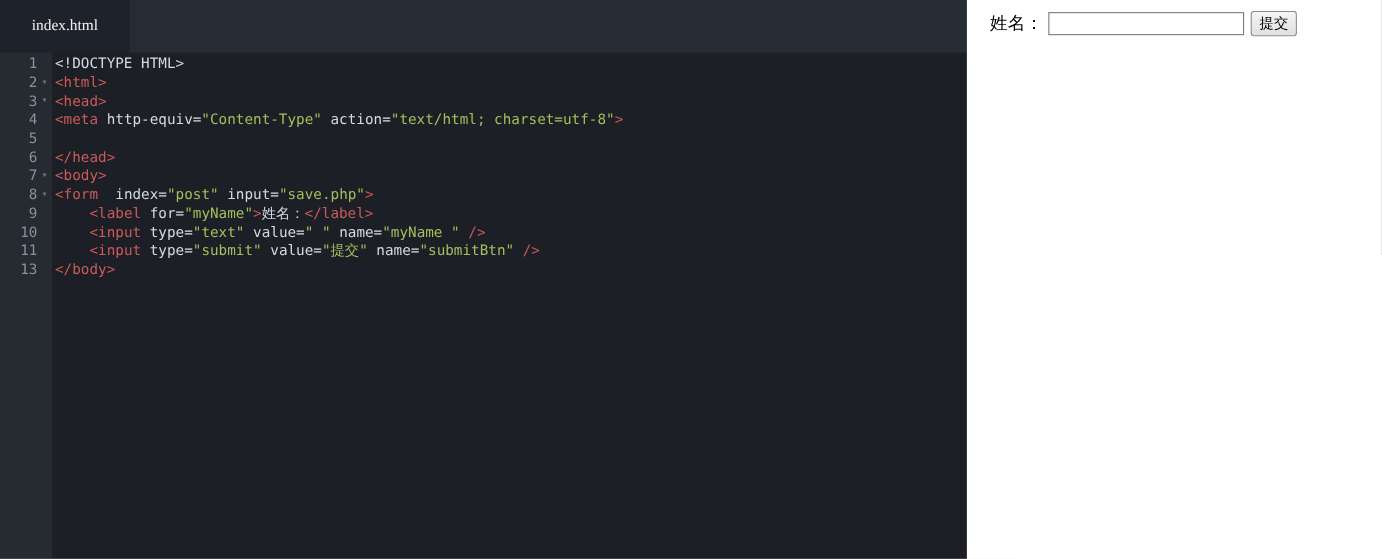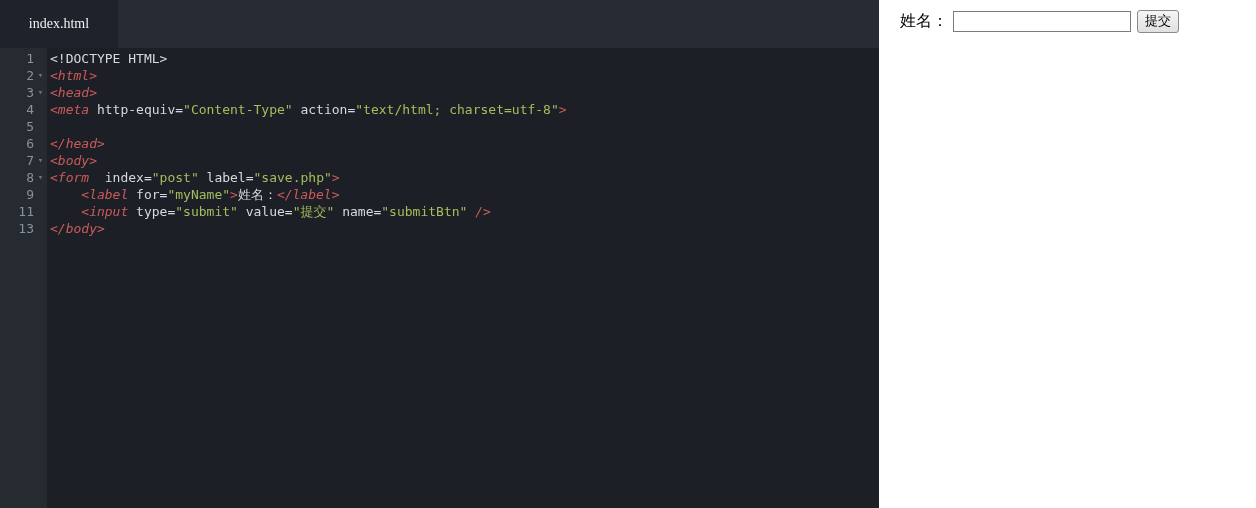--- a/index.html
+++ b/index.html
@@ -15,21 +15,21 @@
   
   .editor-pane{width:968px;height:508px;background:var(--editor-bg);display:flex;flex-direction:column;}
   .tabbar{height:48px;background:var(--tabbar-bg);display:flex;flex-shrink:0;}
   .tab{width:118px;height:48px;background:var(--active-tab-bg);display:flex;align-items:center;justify-content:center;cursor:default;}
   .tab-title{color:#f2f3f5;font-family:"Liberation Serif",serif;font-size:14px;}
   .editor-body{flex:1;background:linear-gradient(to right,var(--gutter-bg) 47px,var(--editor-bg) 47px);overflow:hidden;padding-top:2px;}
   .code-row{display:flex;height:17px;line-height:17px;font-family:"DejaVu Sans Mono","Liberation Mono",monospace;font-size:13px;}
   .gut-num{width:34px;text-align:right;color:var(--line-number);flex-shrink:0;}
   .fold{width:13px;flex-shrink:0;color:var(--fold);font-size:9px;text-align:center;line-height:17px;}
   .code-text{white-space:pre;color:var(--plain);padding-left:3px;}
-  .tok-tag{color:var(--tag);font-style:italic;}
+  .tok-tag{color:var(--tag);}
   .tok-str{color:var(--string);}
   .tok-plain{color:var(--plain);}
   .caret{display:inline-block;width:1px;height:13px;background:#ffffff;vertical-align:-2px;}
 
   
   .preview-pane{width:415px;height:508px;background:var(--preview-bg);}
   .form-row{display:flex;align-items:center;height:42px;padding-left:21px;}
   .form-label{font-size:16px;color:#000;}
   .name-input{width:178px;height:21px;border:1px solid #7b7b7b;border-radius:0;background:#fff;margin-left:5px;font-size:13px;padding:0 3px;outline:none;}
   .submit-btn{margin-left:6px;height:23px;padding:0 7px;font-size:13px;color:#000;
@@ -77,26 +77,31 @@
           <span class="code-text"><span class="tok-tag">&lt;/head&gt;</span></span>
         </div>
         <div class="code-row">
           <span class="gut-num">7</span>
           <span class="fold">▾</span>
           <span class="code-text"><span class="tok-tag">&lt;body&gt;</span></span>
         </div>
         <div class="code-row">
           <span class="gut-num">8</span>
           <span class="fold">▾</span>
-          <span class="code-text"><span class="tok-tag">&lt;form</span><span class="tok-plain">  index=</span><span class="tok-str">"post"</span><span class="tok-plain"> label=</span><span class="tok-str">"save.php"</span><span class="tok-tag">&gt;</span></span>
+          <span class="code-text"><span class="tok-tag">&lt;form</span><span class="tok-plain">  index=</span><span class="tok-str">"post"</span><span class="tok-plain"> input=</span><span class="tok-str">"save.php"</span><span class="tok-tag">&gt;</span></span>
         </div>
         <div class="code-row">
           <span class="gut-num">9</span>
           <span class="fold"></span>
           <span class="code-text"><span class="tok-plain">    </span><span class="tok-tag">&lt;label</span><span class="tok-plain"> for=</span><span class="tok-str">"myName"</span><span class="tok-tag">&gt;</span><span class="tok-plain">姓名：</span><span class="tok-tag">&lt;/label&gt;</span></span>
+        </div>
+        <div class="code-row">
+          <span class="gut-num">10</span>
+          <span class="fold"></span>
+          <span class="code-text"><span class="tok-plain">    </span><span class="tok-tag">&lt;input</span><span class="tok-plain"> type=</span><span class="tok-str">"text"</span><span class="tok-plain"> value=</span><span class="tok-str">" "</span><span class="tok-plain"> name=</span><span class="tok-str">"myName "</span><span class="tok-plain"> </span><span class="tok-tag">/&gt;</span></span>
         </div>
         <div class="code-row">
           <span class="gut-num">11</span>
           <span class="fold"></span>
           <span class="code-text"><span class="tok-plain">    </span><span class="tok-tag">&lt;input</span><span class="tok-plain"> type=</span><span class="tok-str">"submit"</span><span class="tok-plain"> value=</span><span class="tok-str">"提交"</span><span class="tok-plain"> name=</span><span class="tok-str">"submitBtn"</span><span class="tok-plain"> </span><span class="tok-tag">/&gt;</span></span>
         </div>
         <div class="code-row">
           <span class="gut-num">13</span>
           <span class="fold"></span>
           <span class="code-text"><span class="tok-tag">&lt;/body&gt;</span></span>

